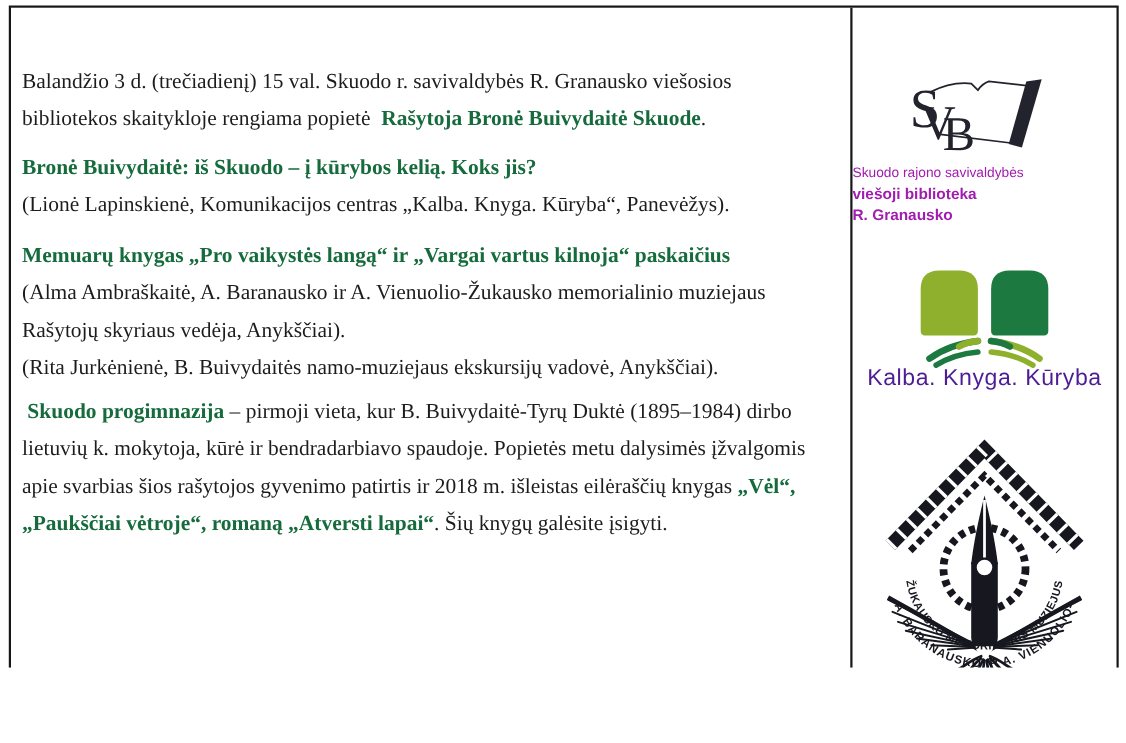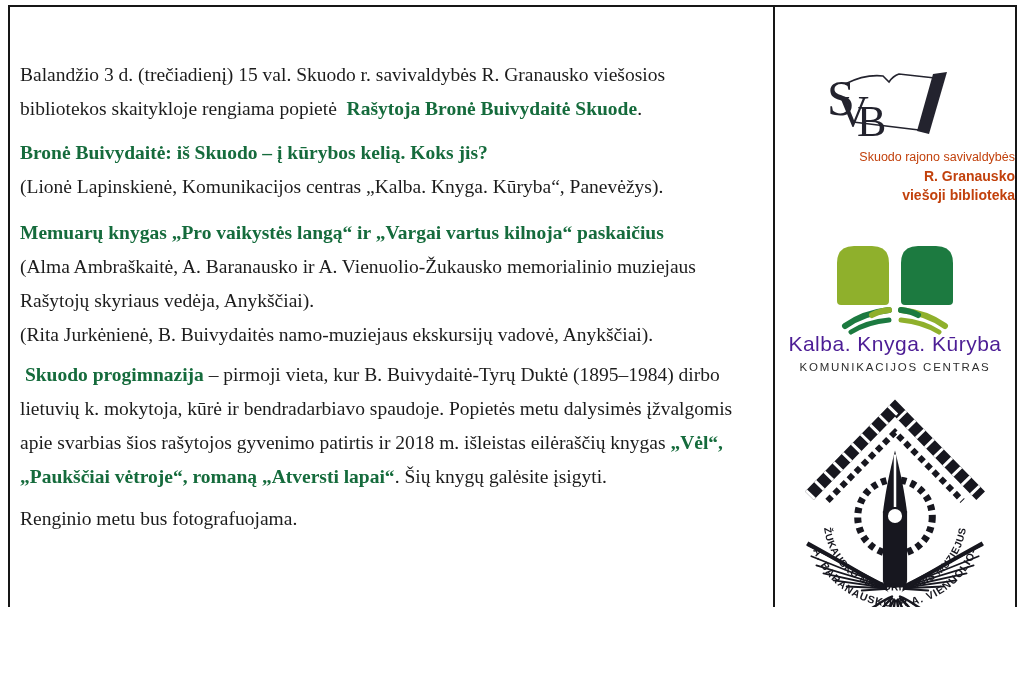--- a/index.html
+++ b/index.html
@@ -46,21 +46,21 @@
   .note{margin-top:8px;}
   .right-col{
     flex:1;
     border-left:2px solid #161616;
     position:relative;
     font-family:"Liberation Sans","DejaVu Sans",sans-serif;
   }
   .svb-logo{position:absolute;top:63px;left:50%;transform:translateX(-50%);}
   .svb-caption{
     position:absolute;top:141px;left:0;right:0;
-    text-align:right;color:#c2410c;
+    text-align:left;color:#a21caf;
     font-size:12.5px;line-height:19px;
   }
   .svb-caption .b{font-weight:bold;font-size:14px;}
   .kkk-logo{position:absolute;top:236px;left:50%;transform:translateX(-50%);}
   .kkk-title{
     position:absolute;top:325px;left:0;right:0;
     text-align:center;color:#4c1d95;
     font-size:21px;letter-spacing:0.5px;
   }
   .kkk-subtitle{
@@ -83,57 +83,55 @@
       <p class="gb h1">Bronė Buivydaitė: iš Skuodo – į kūrybos kelią. Koks jis?</p>
       <p>(Lionė Lapinskienė, Komunikacijos centras „Kalba. Knyga. Kūryba“, Panevėžys).</p>
 
       <p class="gb h2">Memuarų knygas „Pro vaikystės langą“ ir „Vargai vartus kilnoja“ paskaičius</p>
       <p>(Alma Ambraškaitė, A. Baranausko ir A. Vienuolio-Žukausko memorialinio muziejaus Rašytojų skyriaus vedėja, Anykščiai).</p>
 
       <p>(Rita Jurkėnienė, B. Buivydaitės namo-muziejaus ekskursijų vadovė, Anykščiai).</p>
 
       <p class="closing"><span class="gb"> Skuodo progimnazija</span><span> – pirmoji vieta, kur B. Buivydaitė-Tyrų Duktė (1895–1984) dirbo lietuvių k. mokytoja, kūrė ir bendradarbiavo spaudoje. Popietės metu dalysimės įžvalgomis apie svarbias šios rašytojos gyvenimo patirtis ir 2018 m. išleistas eilėraščių knygas </span><span class="gb">„Vėl“, „Paukščiai vėtroje“, romaną „Atversti lapai“</span><span>. Šių knygų galėsite įsigyti.</span></p>
 
-      <p class="note">Renginio metu bus fotografuojama.</p>
     </div>
 
     <div class="right-col">
 
       <svg class="svb-logo" width="140" height="70" viewBox="0 0 140 70">
         <g stroke="#23232e" fill="none" stroke-width="1.6">
           <path d="M 20,14 Q 40,4 58,6 L 64,12 Q 68,6 74,4 L 110,8"></path>
           <line x1="94" y1="60" x2="28" y2="52"></line>
         </g>
         <polygon points="108,4 122,2 104,64 92,61" fill="#23232e"></polygon>
         <g fill="#23232e" font-family="'Liberation Serif','DejaVu Serif',serif">
           <text x="2" y="45" font-size="50">S</text>
           <text x="12" y="56" font-size="44">V</text>
           <text x="32" y="66" font-size="44">B</text>
         </g>
       </svg>
       <div class="svb-caption">
         <div>Skuodo rajono savivaldybės</div>
+        <div class="b">viešoji biblioteka</div>
         <div class="b">R. Granausko</div>
-        <div class="b">viešoji biblioteka</div>
       </div>
 
       <svg class="kkk-logo" width="120" height="92" viewBox="0 0 120 92">
         <path d="M2,20 Q2,3 19,3 L37,3 Q54,3 54,20 L54,58 Q54,62 50,62 L6,62 Q2,62 2,58 Z" fill="#8fb02c"></path>
         <path d="M66,20 Q66,3 83,3 L101,3 Q118,3 118,20 L118,58 Q118,62 114,62 L70,62 Q66,62 66,58 Z" fill="#1c7a40"></path>
         <g fill="none" stroke-linecap="round">
           <path d="M54,67 Q28,70 10,83" stroke="#1c7a40" stroke-width="6"></path>
           <path d="M54,77 Q32,79 16,89" stroke="#1c7a40" stroke-width="5"></path>
           <path d="M54,67 Q44,68 37,72" stroke="#8fb02c" stroke-width="6"></path>
           <path d="M66,67 Q92,70 110,83" stroke="#8fb02c" stroke-width="6"></path>
           <path d="M66,77 Q88,79 104,89" stroke="#8fb02c" stroke-width="5"></path>
           <path d="M66,67 Q76,68 83,72" stroke="#1c7a40" stroke-width="6"></path>
         </g>
       </svg>
       <div class="kkk-title">Kalba. Knyga. Kūryba</div>
-      <div class="kkk-subtitle">KOMUNIKACIJOS CENTRAS</div>
 
       <svg class="museum" width="195" height="262" viewBox="0 0 190 260">
 
         <polyline points="10,103 95,16 180,103" fill="none" stroke="#17171f" stroke-width="12"></polyline>
         <polyline points="10,103 95,16 180,103" fill="none" stroke="#ffffff" stroke-width="12" stroke-dasharray="3 10"></polyline>
         <polyline points="28,108 95,40 162,108" fill="none" stroke="#17171f" stroke-width="6" stroke-dasharray="6 4"></polyline>
 
         <circle cx="95" cy="124" r="37" fill="none" stroke="#17171f" stroke-width="7" stroke-dasharray="5.5 4.5"></circle>
 
         <g stroke="#17171f" stroke-width="1.8" stroke-linecap="round">

